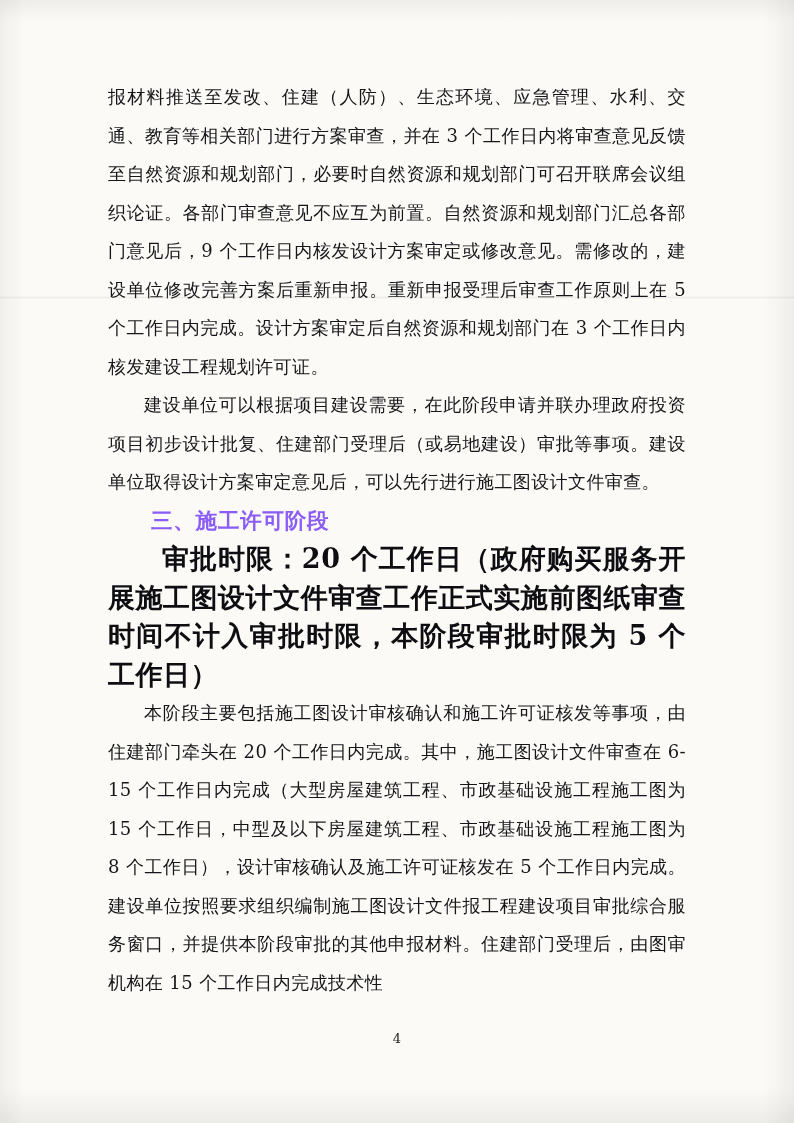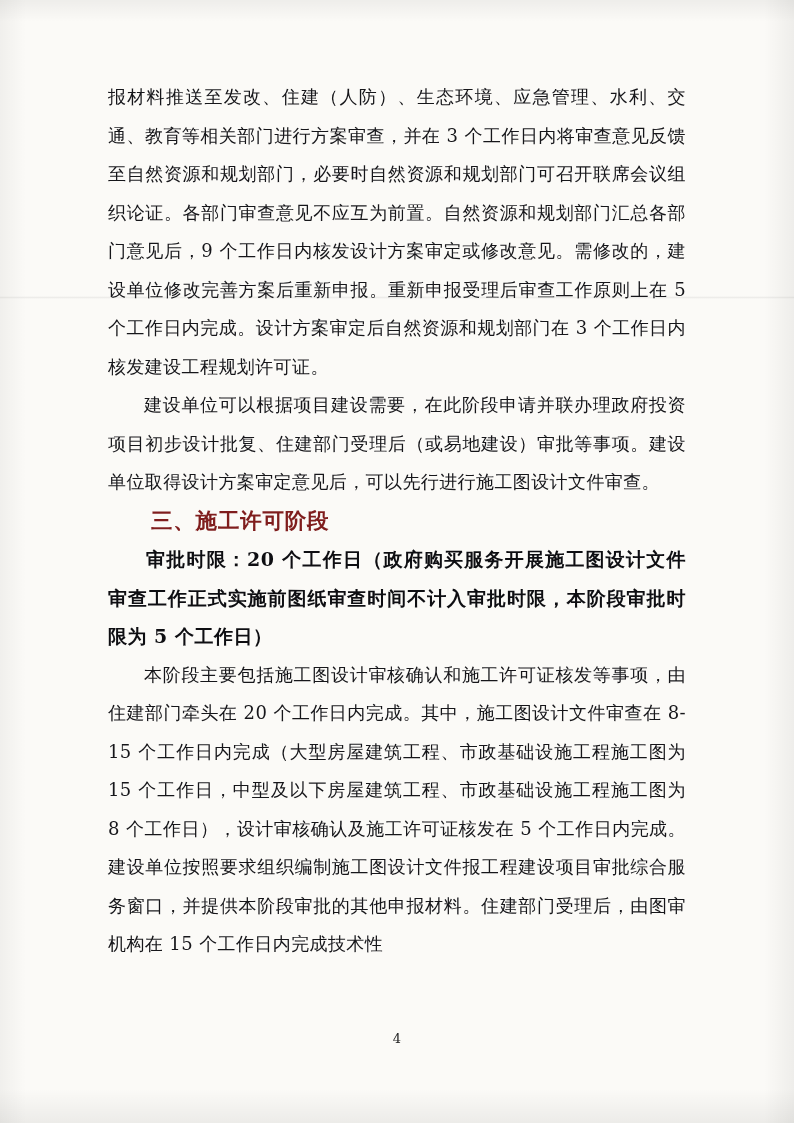--- a/index.html
+++ b/index.html
@@ -51,27 +51,27 @@
     text-justify: inter-character;
     margin: 0;
   }
   .indent {
     text-indent: 2em;
   }
   .heading {
     font-size: 21.5px;
     line-height: 38.5px;
     font-weight: bold;
-    color: #7f1d1d;
+    color: #8b5cf6;
     letter-spacing: 0.8px;
     text-indent: 2em;
     margin: 0;
   }
   .bold-para {
-    font-size: 19px;
+    font-size: 27px;
     line-height: 38.5px;
     font-weight: bold;
     color: #0e0e12;
     letter-spacing: 0.5px;
     text-indent: 2em;
     text-align: justify;
     text-justify: inter-character;
     margin: 0;
   }
   .page-number {
@@ -90,17 +90,17 @@
 
 <div class="page">
   <div class="scan-tint"></div>
   <div class="scan-fold"></div>
 
   <div class="content">
     <p class="para">报材料推送至发改、住建（人防）、生态环境、应急管理、水利、交通、教育等相关部门进行方案审查，并在 3 个工作日内将审查意见反馈至自然资源和规划部门，必要时自然资源和规划部门可召开联席会议组织论证。各部门审查意见不应互为前置。自然资源和规划部门汇总各部门意见后，9 个工作日内核发设计方案审定或修改意见。需修改的，建设单位修改完善方案后重新申报。重新申报受理后审查工作原则上在 5 个工作日内完成。设计方案审定后自然资源和规划部门在 3 个工作日内核发建设工程规划许可证。</p>
     <p class="para indent">建设单位可以根据项目建设需要，在此阶段申请并联办理政府投资项目初步设计批复、住建部门受理后（或易地建设）审批等事项。建设单位取得设计方案审定意见后，可以先行进行施工图设计文件审查。</p>
     <p class="heading">三、施工许可阶段</p>
     <p class="bold-para">审批时限：20 个工作日（政府购买服务开展施工图设计文件审查工作正式实施前图纸审查时间不计入审批时限，本阶段审批时限为 5 个工作日）</p>
-    <p class="para indent">本阶段主要包括施工图设计审核确认和施工许可证核发等事项，由住建部门牵头在 20 个工作日内完成。其中，施工图设计文件审查在 8-15 个工作日内完成（大型房屋建筑工程、市政基础设施工程施工图为 15 个工作日，中型及以下房屋建筑工程、市政基础设施工程施工图为 8 个工作日），设计审核确认及施工许可证核发在 5 个工作日内完成。建设单位按照要求组织编制施工图设计文件报工程建设项目审批综合服务窗口，并提供本阶段审批的其他申报材料。住建部门受理后，由图审机构在 15 个工作日内完成技术性</p>
+    <p class="para indent">本阶段主要包括施工图设计审核确认和施工许可证核发等事项，由住建部门牵头在 20 个工作日内完成。其中，施工图设计文件审查在 6-15 个工作日内完成（大型房屋建筑工程、市政基础设施工程施工图为 15 个工作日，中型及以下房屋建筑工程、市政基础设施工程施工图为 8 个工作日），设计审核确认及施工许可证核发在 5 个工作日内完成。建设单位按照要求组织编制施工图设计文件报工程建设项目审批综合服务窗口，并提供本阶段审批的其他申报材料。住建部门受理后，由图审机构在 15 个工作日内完成技术性</p>
   </div>
 
   <div class="page-number">4</div>
 </div>
 
 </body></html>

